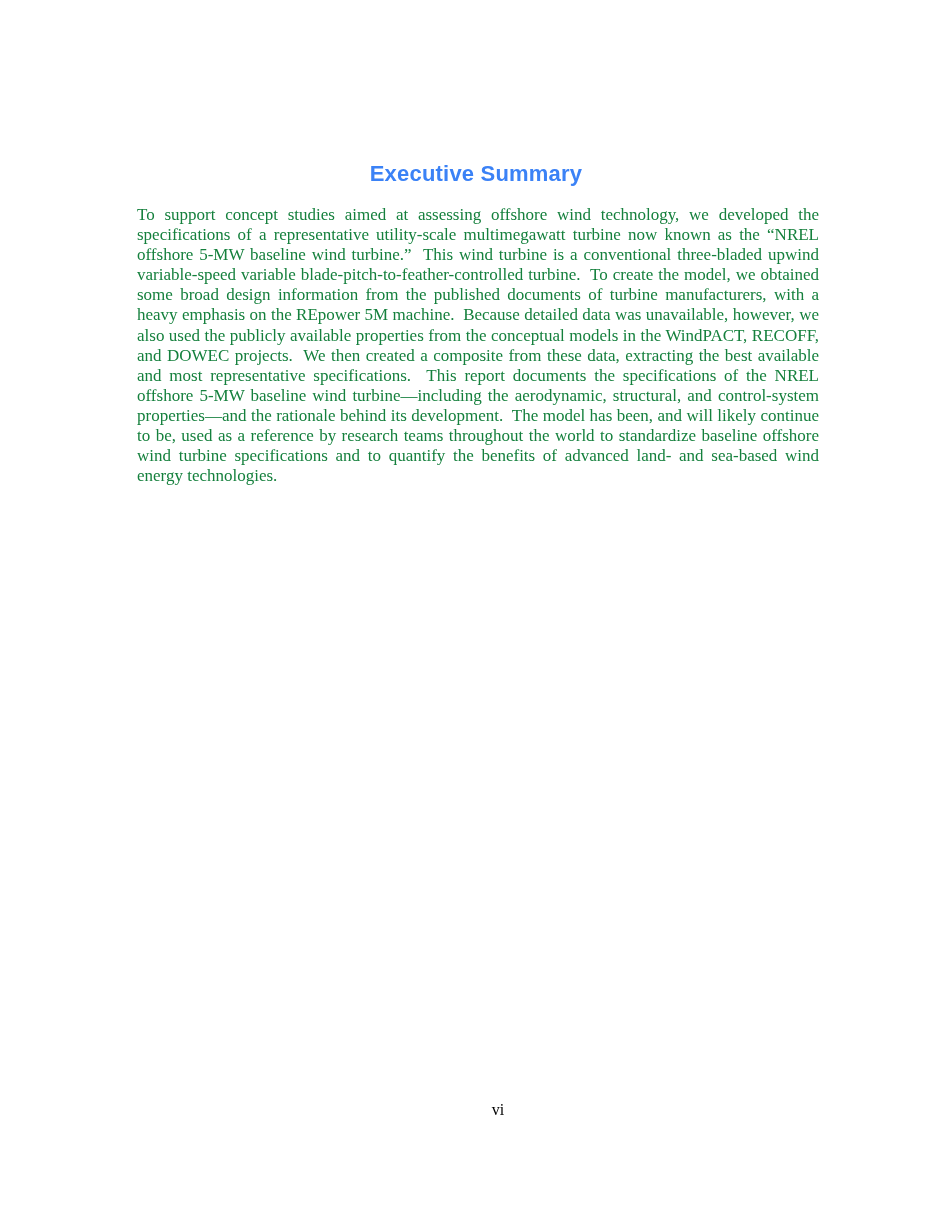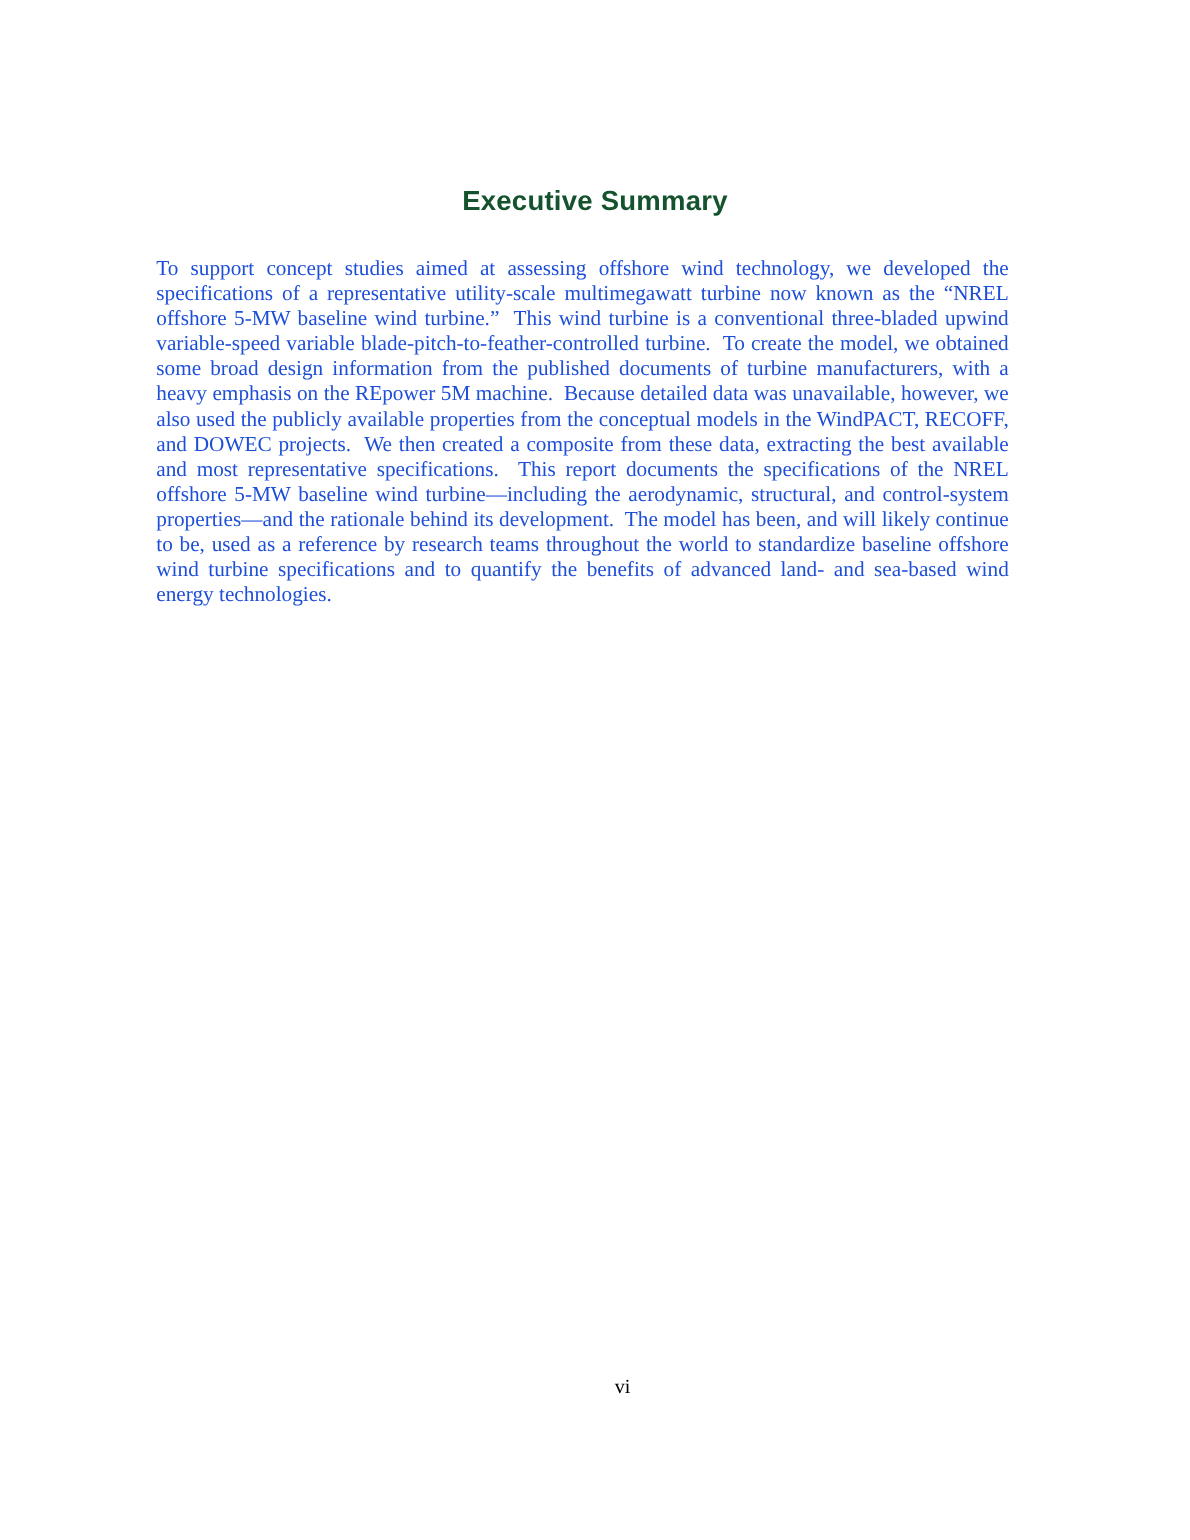--- a/index.html
+++ b/index.html
@@ -13,38 +13,38 @@
     height: 1232px;
     margin: 0 auto;
     background: #ffffff;
     overflow: hidden;
   }
   .heading {
     position: absolute;
     top: 144px;
     left: 0;
     right: 0;
-    margin: 4px;
+    margin: 17px;
     text-align: center;
     font-family: "Liberation Sans", sans-serif;
     font-weight: 700;
     font-size: 22px;
-    color: #14532d;
+    color: #3b82f6;
     letter-spacing: 0.2px;
   }
   .body-text {
     position: absolute;
     top: 205px;
-    left: 125px;
+    left: 137px;
     width: 682px;
     margin: 0;
     font-family: "Liberation Serif", serif;
     font-size: 17px;
     line-height: 20.1px;
-    color: #1d4ed8;
+    color: #15803d;
     text-align: justify;
     white-space: pre-wrap;
   }
   .page-number {
     position: absolute;
     top: 1101px;
     left: 0;
     right: 0;
     text-align: center;
     font-family: "Liberation Serif", serif;

